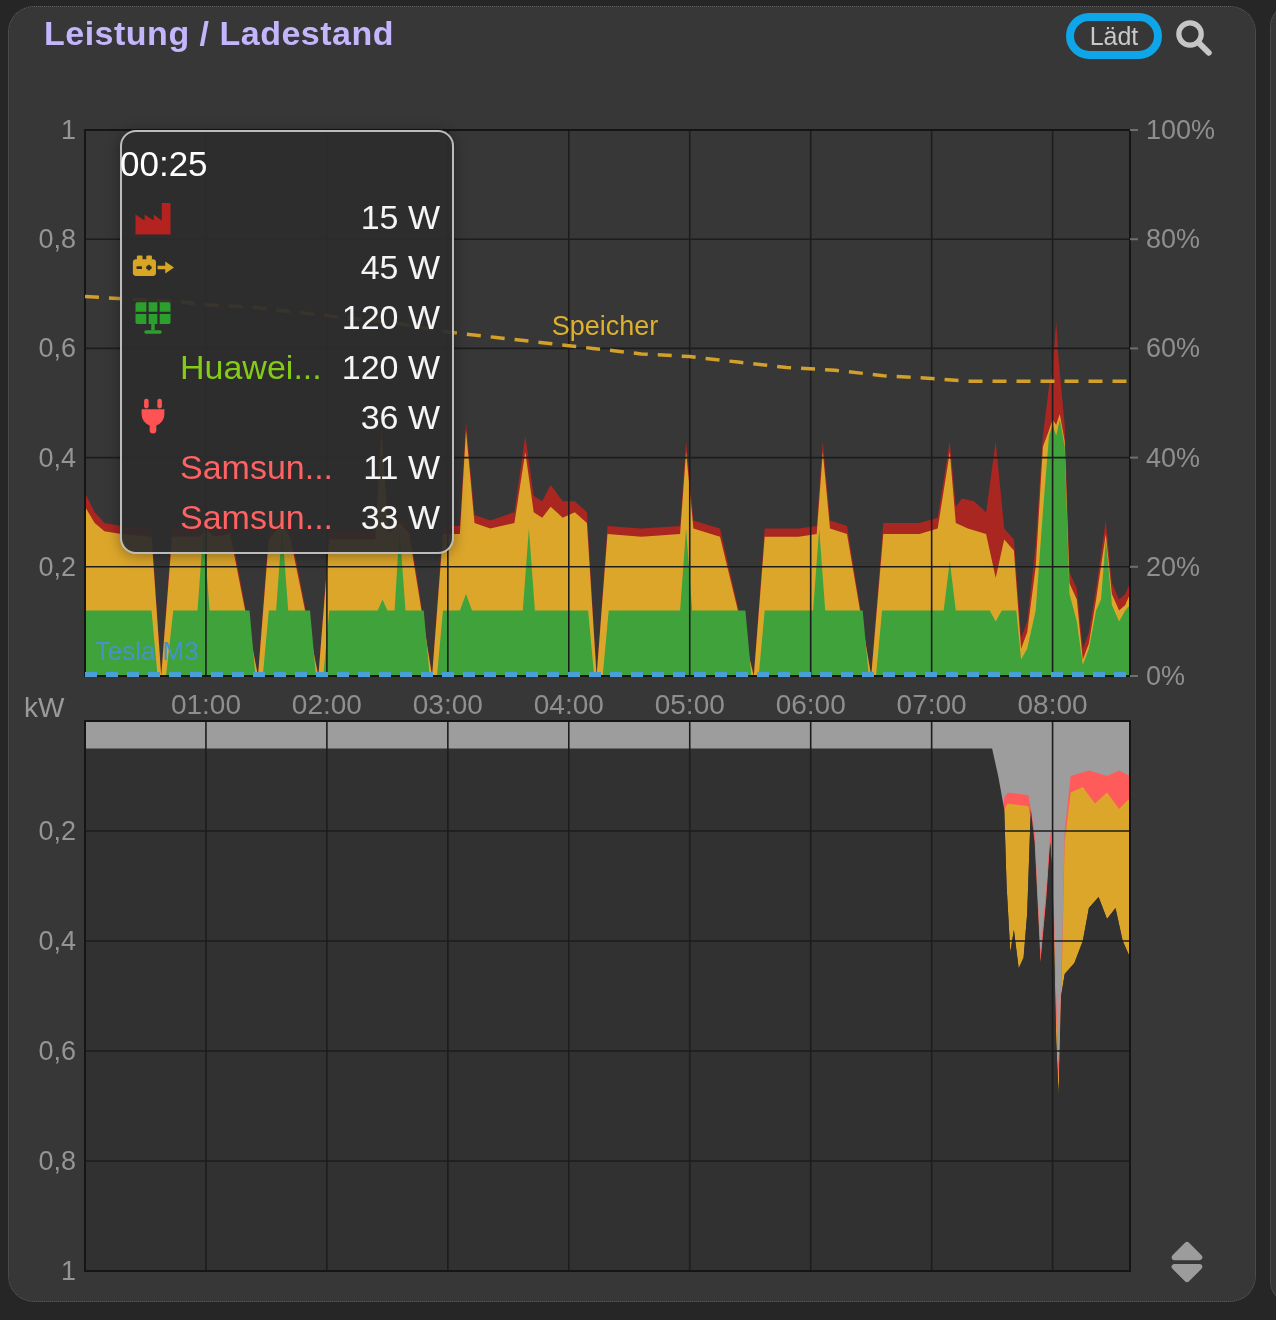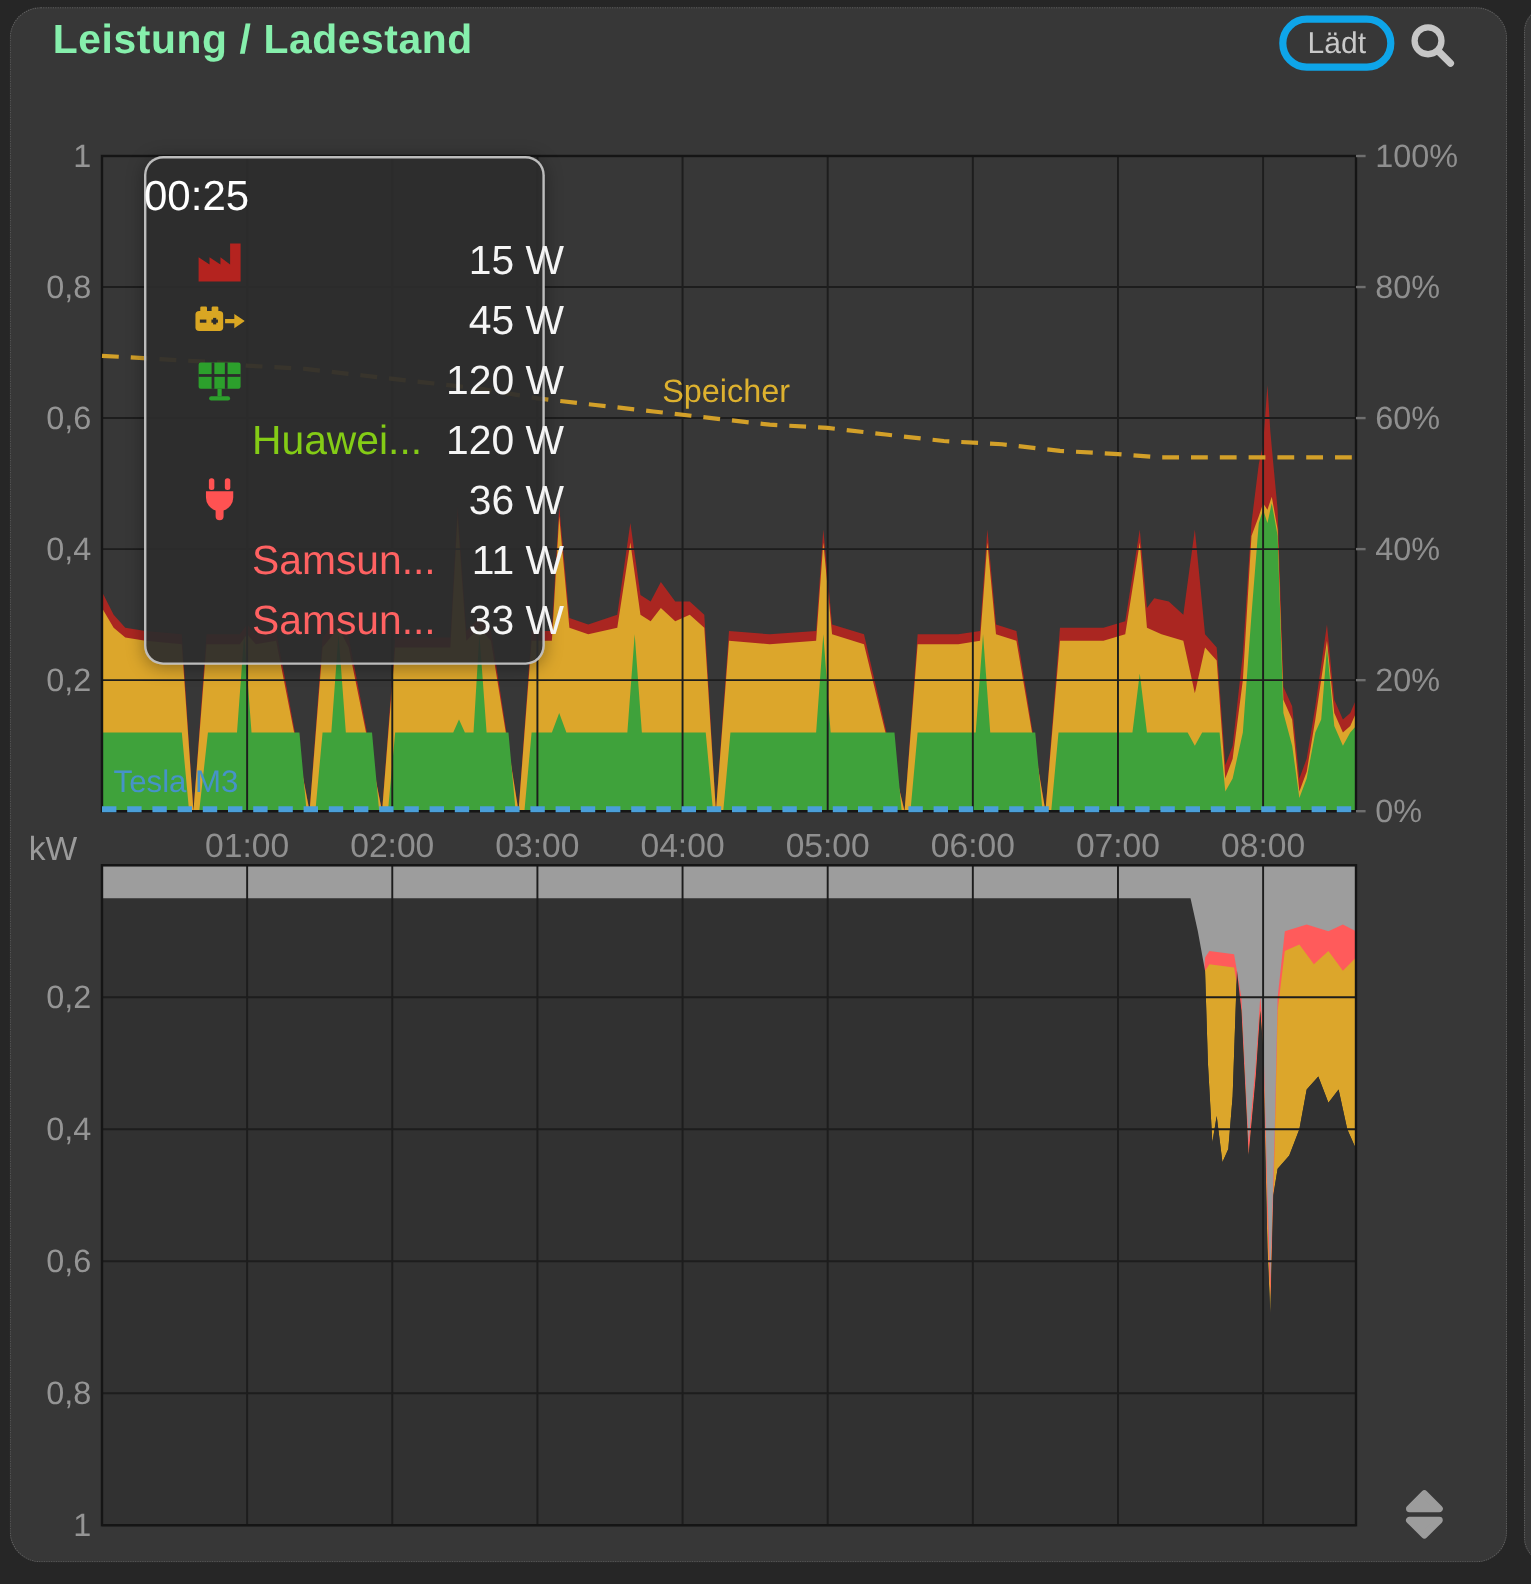--- a/index.html
+++ b/index.html
@@ -2,38 +2,38 @@
 <html><head>
 <meta charset="utf-8">
 <style>
   html,body{margin:0;padding:0;background:#262626;width:1276px;height:1320px;
     font-family:"Liberation Sans","DejaVu Sans",sans-serif;overflow:hidden;position:relative;}
   .card{position:absolute;left:8px;top:6px;width:1248px;height:1296px;background:#373737;
     border:1px dotted #5e5e5e;border-radius:26px;box-sizing:border-box;}
   .neighbor-card{position:absolute;left:1270px;top:6px;width:40px;height:1296px;background:#373737;
     border:1px dotted #5e5e5e;border-radius:26px;box-sizing:border-box;}
   .card-title{position:absolute;left:44px;top:14px;font-size:34px;font-weight:bold;
-    color:#86efac;letter-spacing:.5px;}
-  .badge-pill{position:absolute;left:1066px;top:13px;width:96px;height:46px;border:6px solid #0ea5e9;
+    color:#c4b5fd;letter-spacing:.5px;}
+  .badge-pill{position:absolute;left:1066px;top:13px;width:96px;height:46px;border:8px solid #0ea5e9;
     border-radius:24px;color:#c9c9c9;font-size:25px;display:flex;align-items:center;justify-content:center;
     box-sizing:border-box;background:transparent;cursor:pointer;}
   .search-btn{position:absolute;left:1172px;top:15px;width:42px;height:44px;cursor:pointer;}
   .sort-btn{position:absolute;left:1164px;top:1238px;width:46px;height:50px;cursor:pointer;}
   #charts{position:absolute;left:0;top:0;width:1276px;height:1320px;}
   svg text{font-family:"Liberation Sans","DejaVu Sans",sans-serif;}
   .ytick{font-size:27px;fill:#959595;}
   .y2tick{font-size:27px;fill:#8f8f8f;}
   .xtick{font-size:28px;fill:#8f8f8f;}
   .unit-label{font-size:28px;fill:#9a9a9a;}
   .tooltip-box{position:absolute;left:120px;top:130px;width:334px;height:424px;box-sizing:border-box;
     border:2px solid rgba(214,214,214,.85);border-radius:16px;background:rgba(44,44,44,.93);
     box-shadow:0 2px 14px rgba(0,0,0,.35);}
   .tooltip-time{position:absolute;left:120px;top:144px;width:334px;text-align:left;
     font-size:35px;color:#ffffff;}
-  .tooltip-rows{position:absolute;left:120px;top:192px;width:334px;padding-left:30px;}
+  .tooltip-rows{position:absolute;left:120px;top:192px;width:334px;}
   .tt-row{display:flex;align-items:center;height:50px;padding:0 14px 0 12px;box-sizing:border-box;font-size:34px;}
   .tt-icon{width:48px;height:44px;display:flex;align-items:center;flex:none;}
   .tt-label{flex:1 1 auto;white-space:nowrap;overflow:hidden;}
   .tt-value{flex:none;margin-left:auto;color:#f5f5f5;text-align:right;}
 </style>
 </head>
 <body>
 
 <div class="card"></div>
 <div class="neighbor-card"></div>

